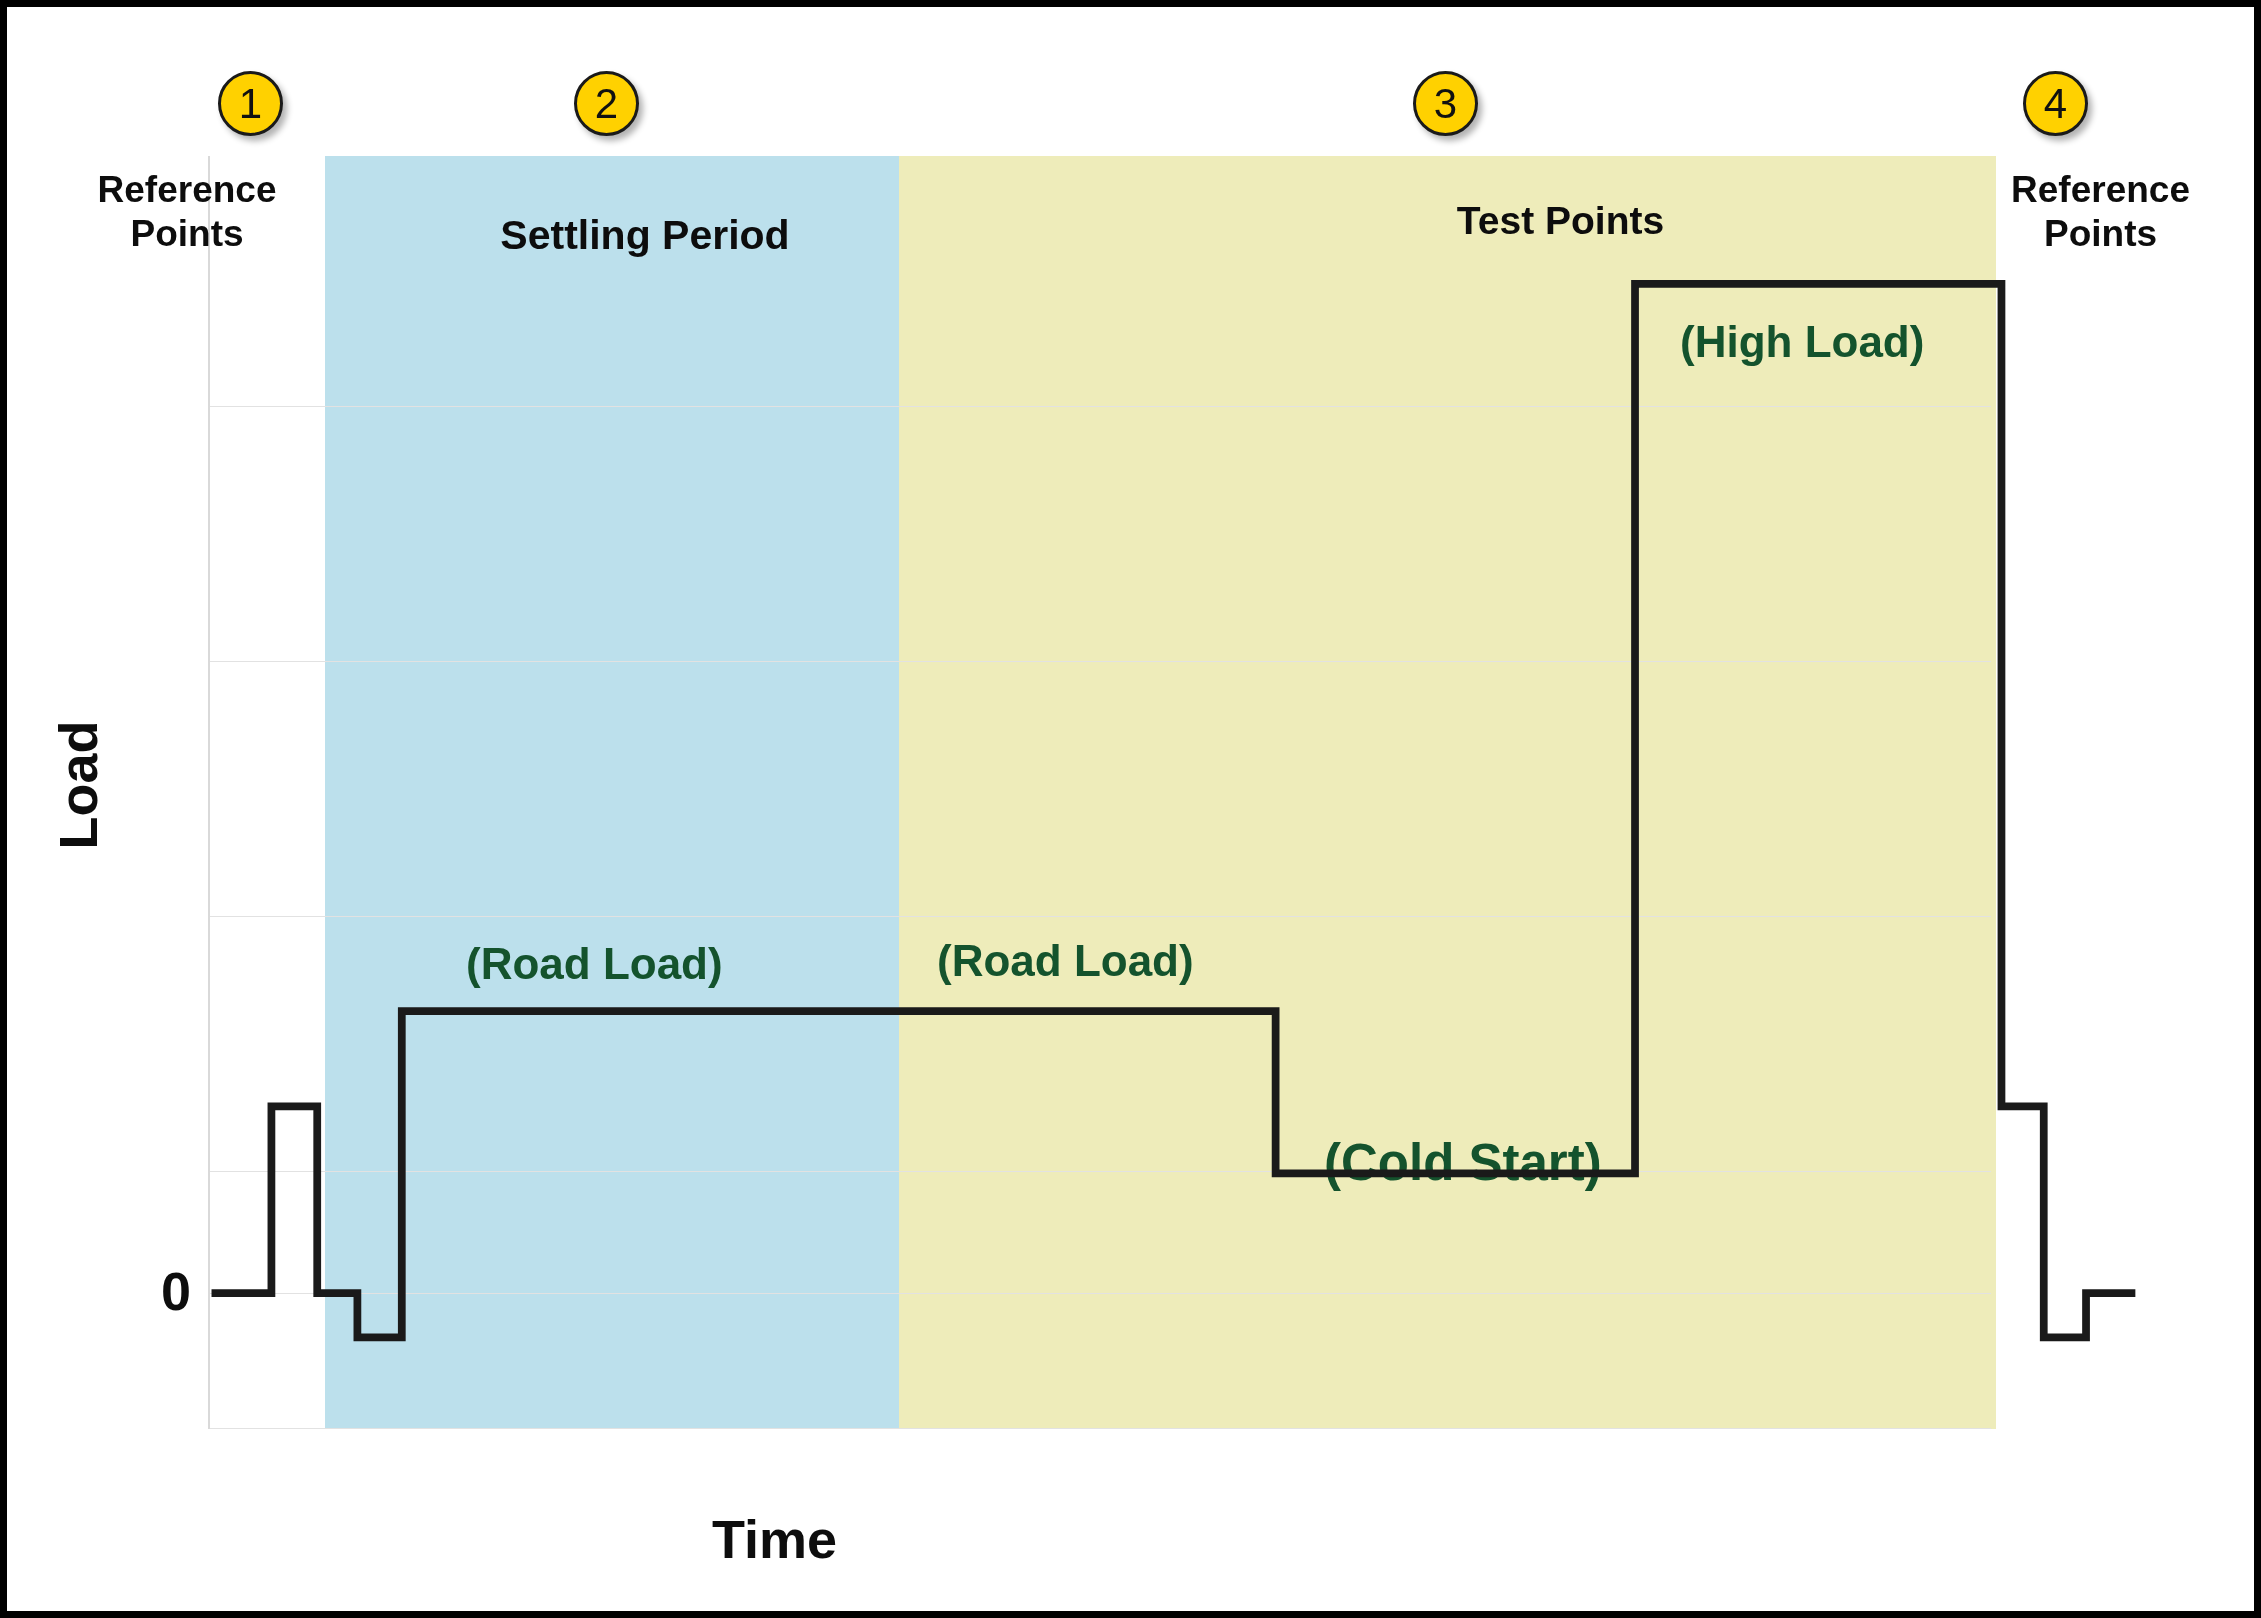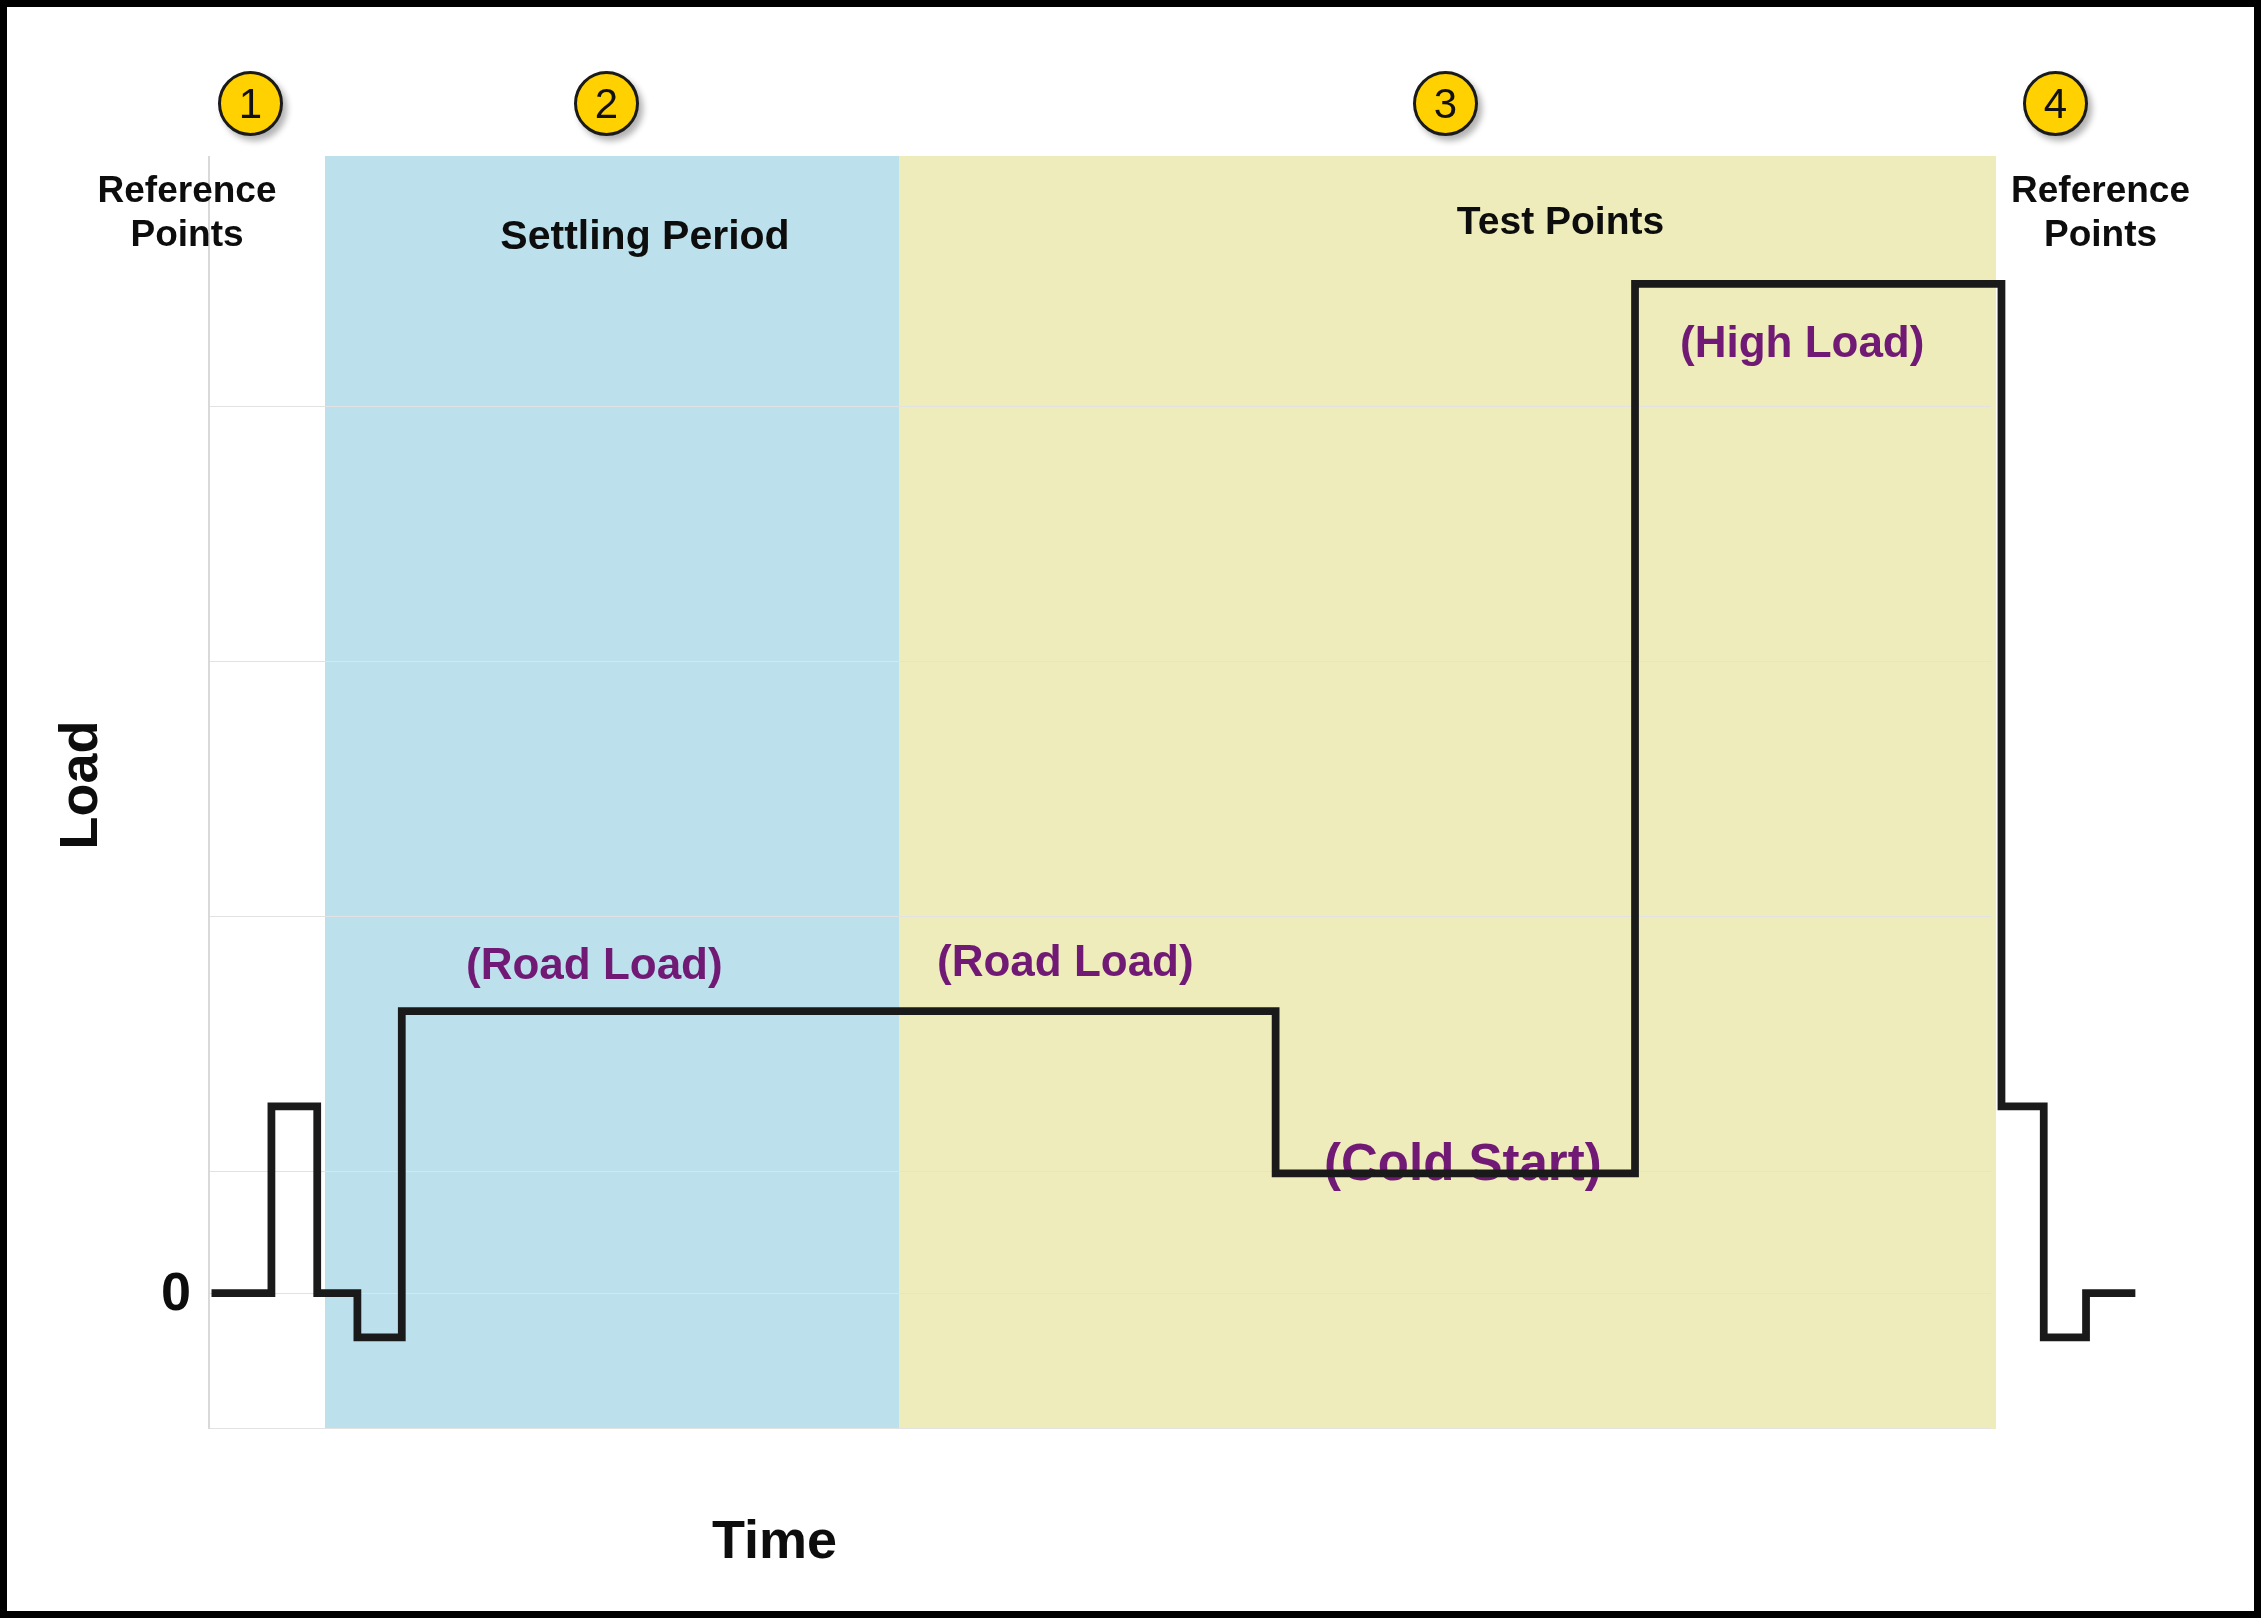--- a/index.html
+++ b/index.html
@@ -80,21 +80,21 @@
     line-height: 1.18;
     color: #0d0d0d;
     text-align: center;
     white-space: pre-line;
   }
 
   
   .annot {
     position: absolute;
     font-weight: bold;
-    color: #701a75;
+    color: #14532d;
     white-space: nowrap;
   }
 
   
   .axis-title-x {
     position: absolute;
     font-weight: bold;
     font-size: 54px;
     color: #0d0d0d;
     text-align: left;

